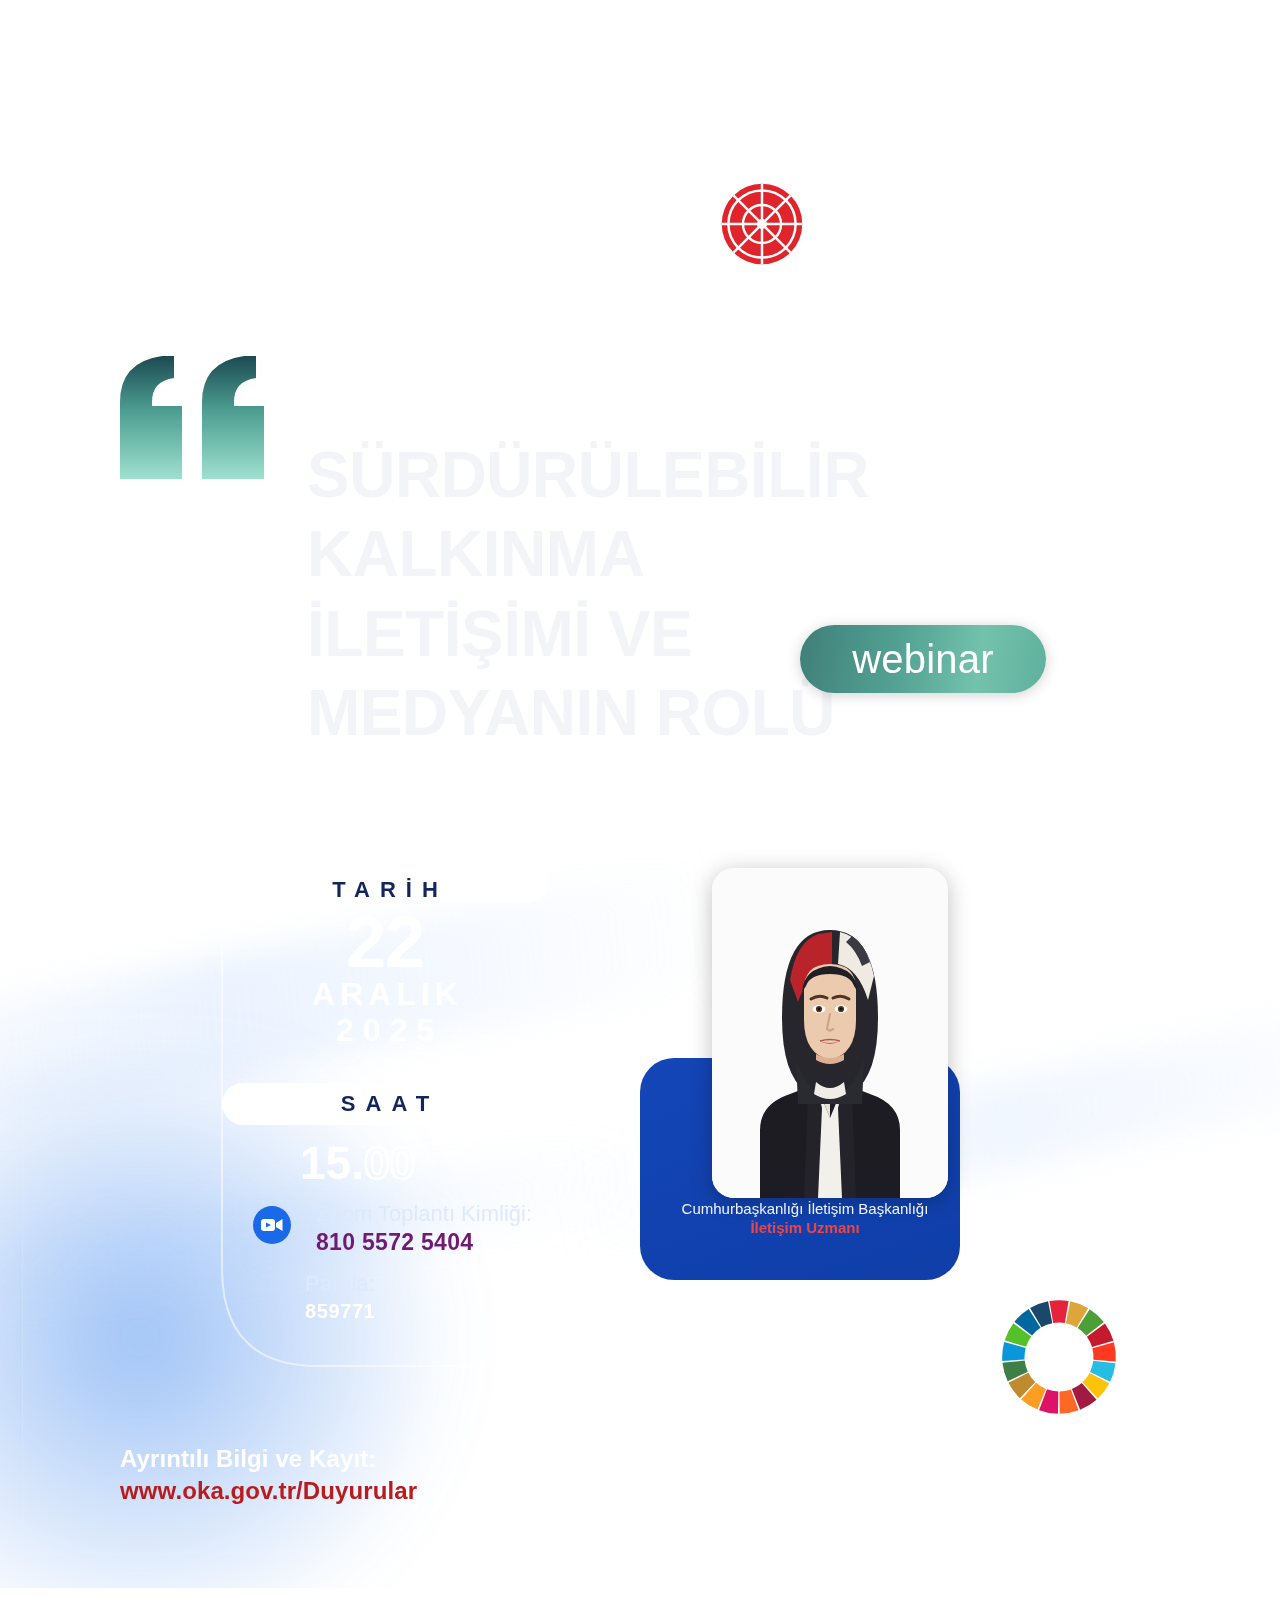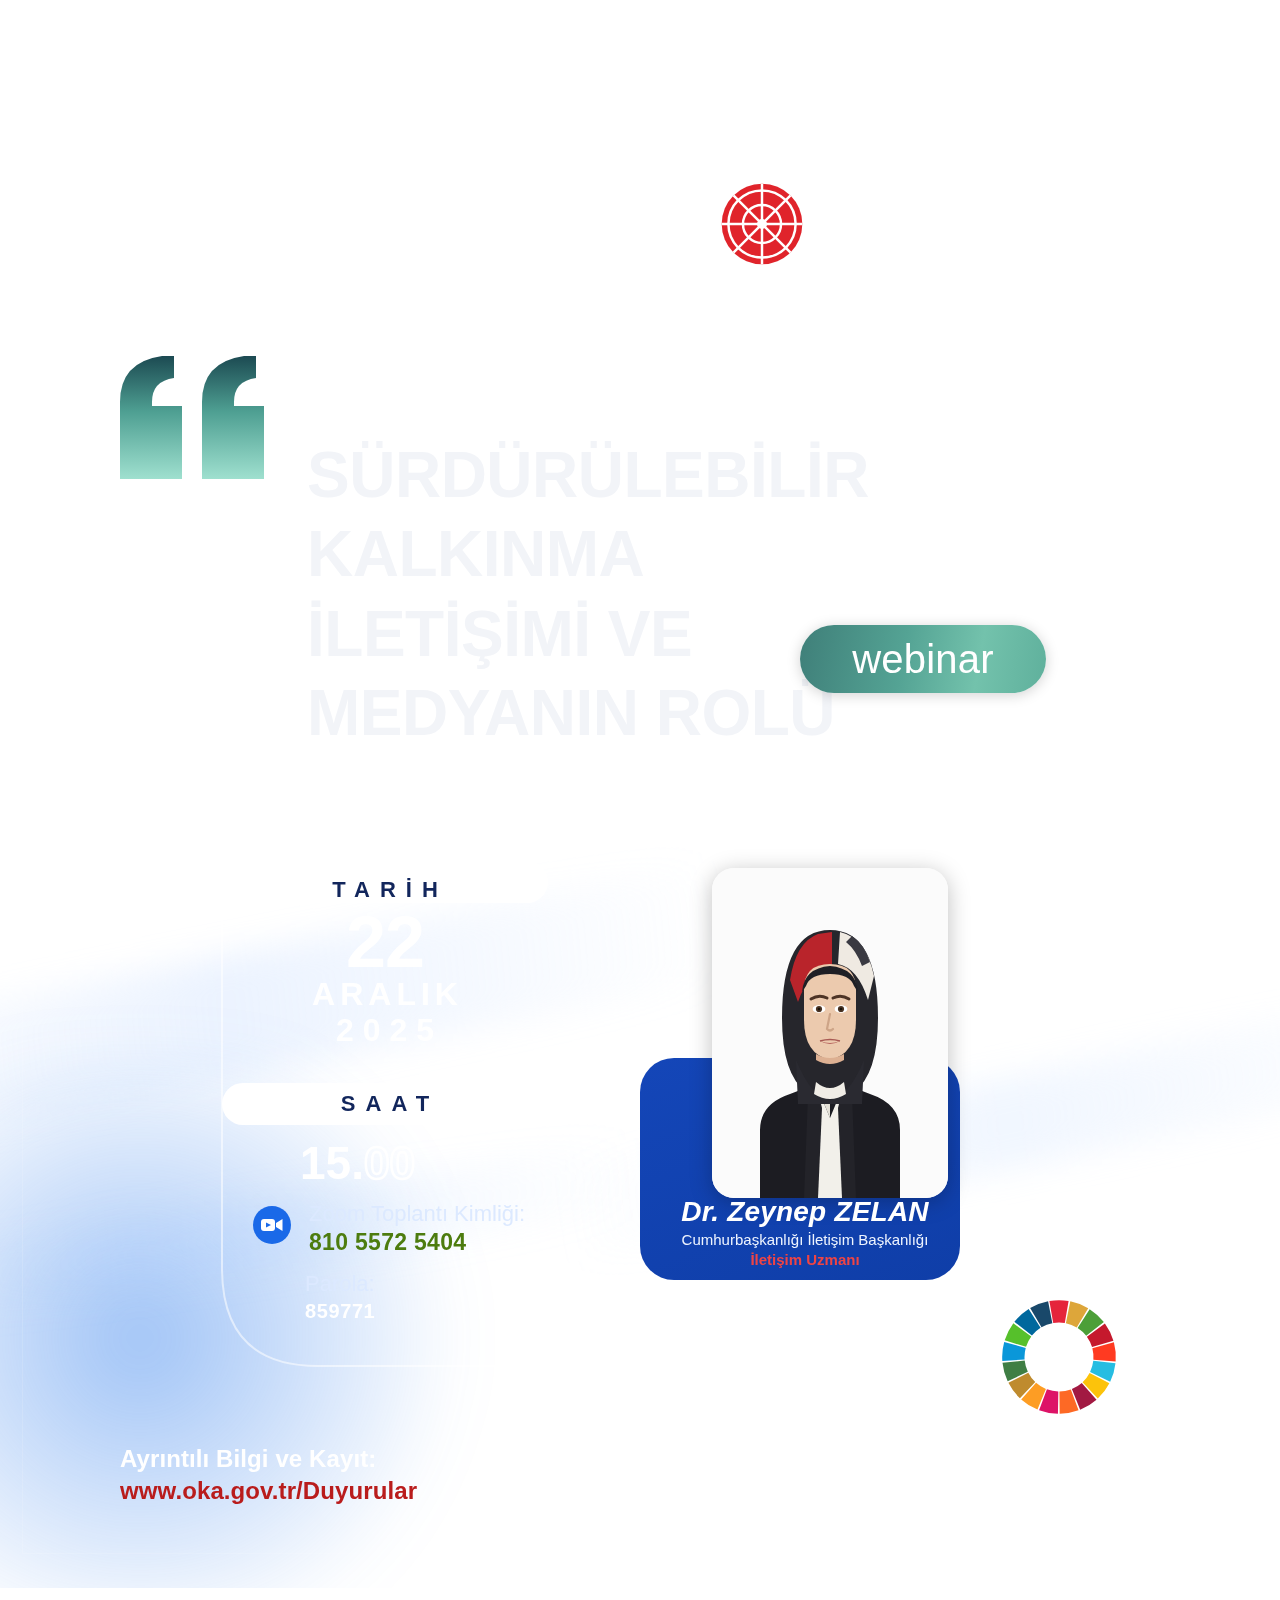--- a/index.html
+++ b/index.html
@@ -98,25 +98,25 @@
   #saat-pill span{ color:#12265c; font-weight:bold; font-size:22px; letter-spacing:10px; padding-left:10px; }
 
   #date-block{ position:absolute; left:222px; top:890px; width:326px; text-align:center; }
   #day-num{ color:#fff; font-weight:bold; font-size:72px; line-height:.96; letter-spacing:-1px; }
   #month{ color:#fff; font-weight:bold; font-size:32px; line-height:1.1; letter-spacing:5px; padding-left:5px; }
   #year{ color:#fff; font-weight:bold; font-size:32px; line-height:1.15; letter-spacing:9px; padding-left:9px; }
 
   #time{ position:absolute; left:300px; top:1118px; color:#fff; font-size:46px; font-weight:bold; letter-spacing:0; }
   #time .hollow{ color:transparent; -webkit-text-stroke:2.5px rgba(255,255,255,.95); }
 
-  #zoom-row{ position:absolute; left:253px; top:1183px; display:flex; align-items:flex-start; gap:18px; }
+  #zoom-row{ position:absolute; left:253px; top:1183px; display:flex; align-items:flex-start; gap:25px; }
   #zoom-icon{ width:38px; height:38px; border-radius:50%; background:#1a69e8;
     display:flex; align-items:center; justify-content:center; flex:none; margin-top:5px; }
   #zoom-text .zline1{ color:#dce9ff; font-size:22px; line-height:1.22; }
-  #zoom-text .zline2{ color:#4d7c0f; font-size:23px; font-weight:bold; line-height:1.25; letter-spacing:.3px; }
+  #zoom-text .zline2{ color:#701a75; font-size:23px; font-weight:bold; line-height:1.25; letter-spacing:.3px; }
 
   #parola-block{ position:absolute; left:305px; top:1253px; }
   #parola-block .pline1{ color:#dce9ff; font-size:22px; line-height:1.22; }
   #parola-block .pline2{ color:#fff; font-size:20px; font-weight:bold; line-height:1.3; letter-spacing:.6px; }
 
   
   #speaker-panel{ position:absolute; left:640px; top:1040px; width:320px; height:222px;
     background:linear-gradient(160deg,#1446b8 0%,#0f3ea8 100%); border-radius:34px; }
   #speaker-photo-card{ position:absolute; left:712px; top:850px; width:236px; height:330px;
     background:#fdfdfd; border-radius:22px; overflow:hidden;
@@ -347,21 +347,20 @@
       <path d="M108 173 Q118 179 128 173 Q118 177 108 173 Z" fill="#b5635c"></path>
       <path d="M108 173 Q118 170 128 173" stroke="#a85a54" stroke-width="1.6" fill="none"></path>
 
       <path d="M104 186 Q118 194 132 186 L132 192 Q118 200 104 192 Z" fill="#ddb092"></path>
 
       <path d="M84 192 Q100 230 118 232 Q136 230 152 192 L150 236 L86 236 Z" fill="#2a2a31"></path>
       <path d="M104 214 Q118 226 132 214 L134 226 Q118 236 102 226 Z" fill="#f0ede6"></path>
     </svg>
   </div>
   <div id="speaker-info">
-    <div id="speaker-name">Dr. Zeynep ZELAN</div>
     <div id="speaker-org">Cumhurbaşkanlığı İletişim Başkanlığı</div>
     <div id="speaker-role">İletişim Uzmanı</div>
   </div>
 
   <div id="sdg">
     <svg id="sdg-wheel" width="122" height="122" viewBox="0 0 122 122">
       <g transform="translate(61,61)" stroke="none">
         <g id="sdgseg">
             <path d="M -9.6 -56 A 56 56 0 0 1 9.6 -56 L 5.8 -34 A 34 34 0 0 0 -5.8 -34 Z" fill="#e5243b"></path>
           </g>

